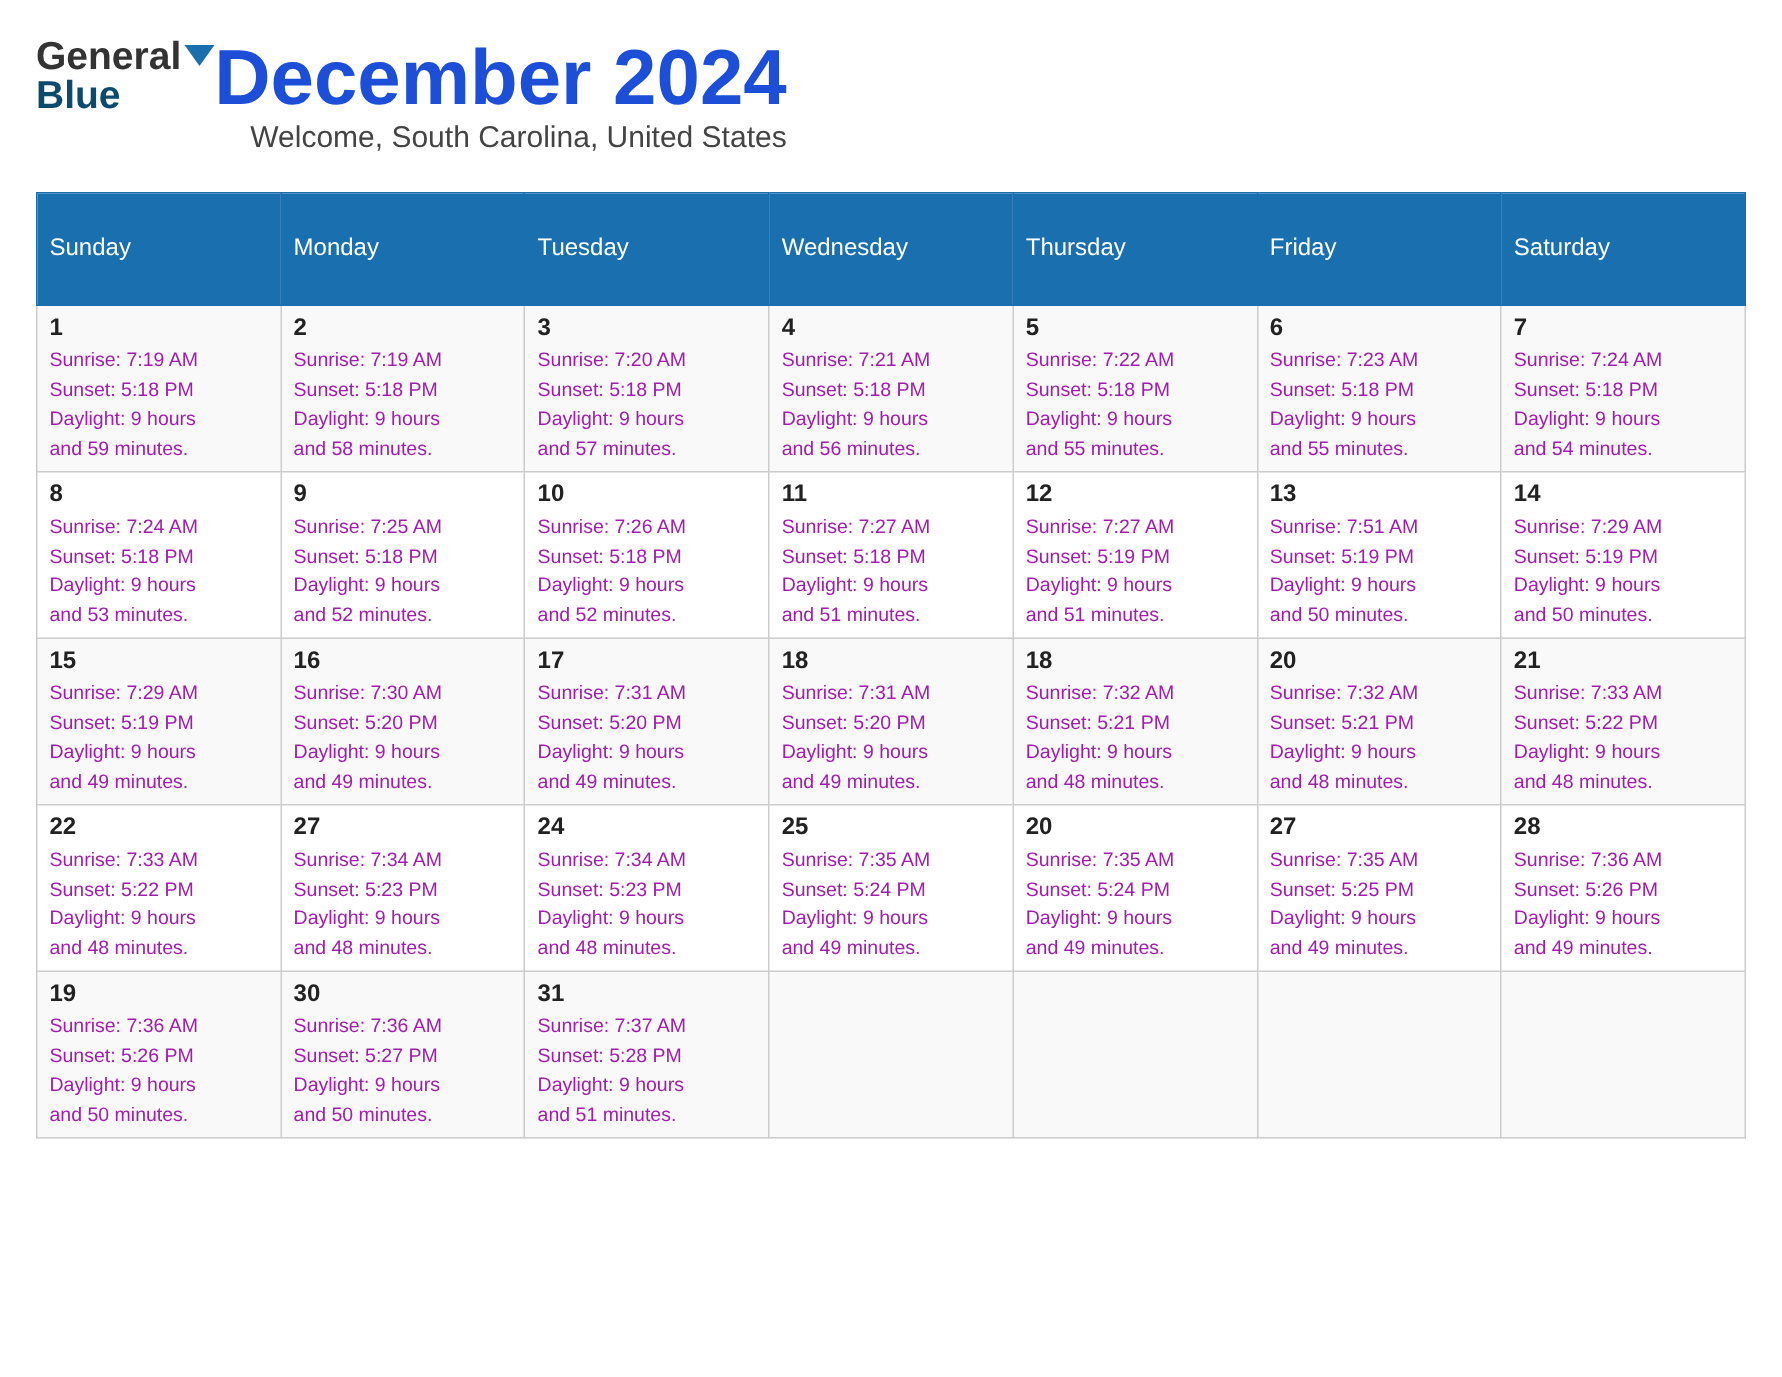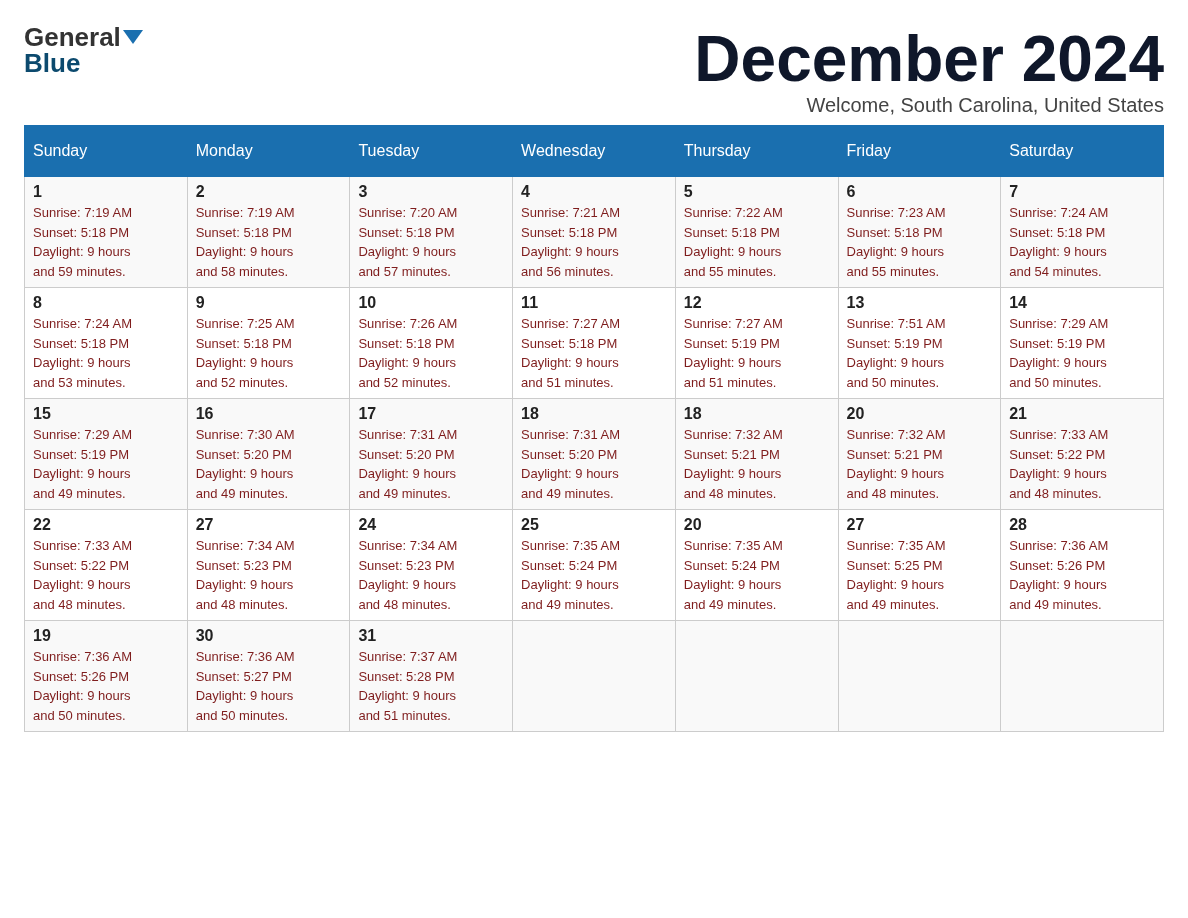--- a/index.html
+++ b/index.html
@@ -5,23 +5,23 @@
     * { box-sizing: border-box; margin: 0; padding: 0; }
     body {
       font-family: Arial, sans-serif;
       background: #fff;
       padding: 24px;
       width: 1188px;
       min-height: 918px;
     }
     .header {
       display: flex;
-      justify-content: space-between;
+      justify-content: flex-start;
       align-items: flex-start;
-      margin-bottom: 8px;
+      margin-bottom: 24px;
     }
     .logo {
       display: flex;
       flex-direction: column;
       align-items: flex-start;
     }
     .logo-general {
       font-size: 26px;
       font-weight: bold;
       color: #333;
@@ -44,37 +44,37 @@
       vertical-align: middle;
     }
     .logo-top-line {
       display: flex;
       align-items: center;
     }
     .title-section {
       text-align: right;
     }
     .month-title {
-      font-size: 64px;
-      font-weight: bold;
-      color: #0f172a;
+      font-size: 52px;
+      font-weight: bold;
+      color: #1d4ed8;
       line-height: 1.1;
     }
     .location-title {
       font-size: 20px;
       color: #444;
     }
     .calendar {
       width: 100%;
       border-collapse: collapse;
     }
     .calendar thead tr th {
       background-color: #1a6faf;
       color: #fff;
-      padding: 16px 8px;
+      padding: 28px 8px;
       text-align: left;
       font-size: 16px;
       font-weight: normal;
       border: 1px solid #1a6faf;
     }
     .calendar tbody tr td {
       border: 1px solid #ccc;
       vertical-align: top;
       padding: 6px 8px;
       font-size: 13px;
@@ -88,21 +88,21 @@
     }
     .calendar tbody tr td .day-number {
       font-size: 16px;
       font-weight: bold;
       display: block;
       margin-bottom: 2px;
       color: #222;
     }
     .calendar tbody tr td .day-info {
       font-size: 13px;
-      color: #7f1d1d;
+      color: #a21caf;
       line-height: 1.5;
     }
     .calendar tbody tr td.empty {
       background: #fff;
     }
     .calendar tbody tr:nth-child(odd) td.empty {
       background: #f9f9f9;
     }
   </style>
 </head>

